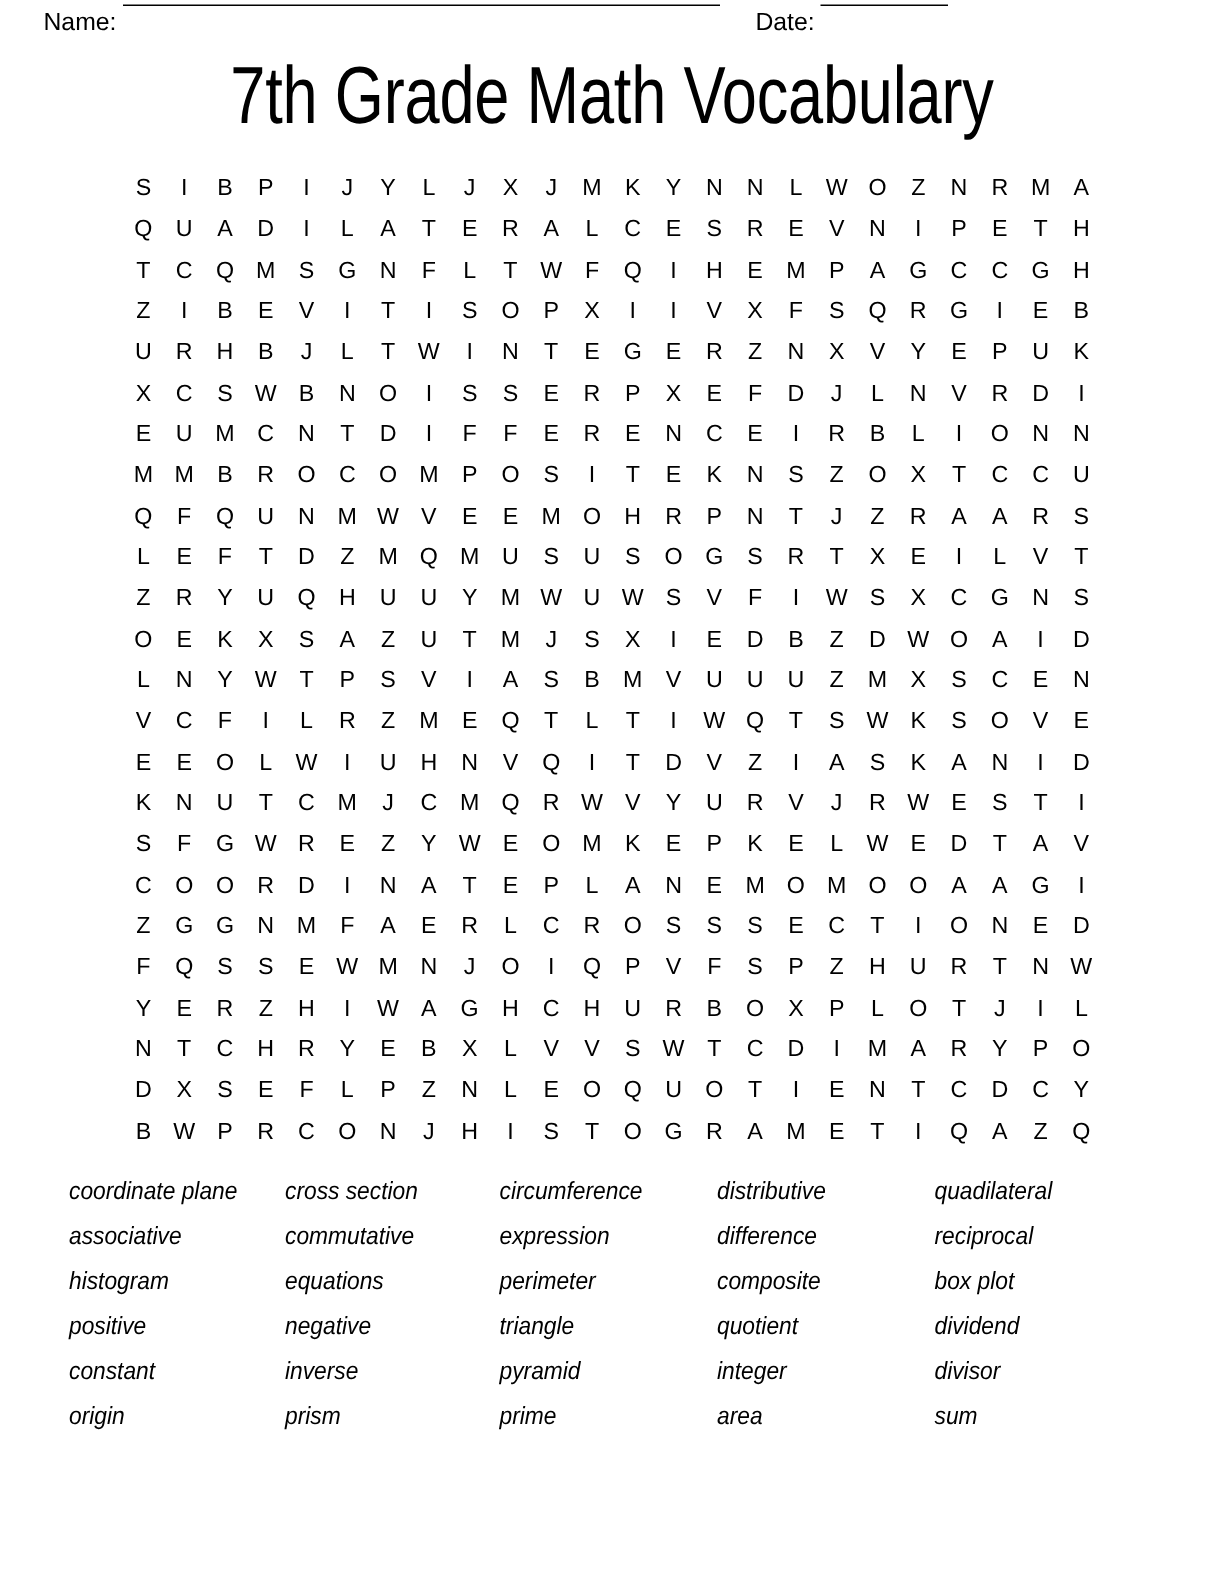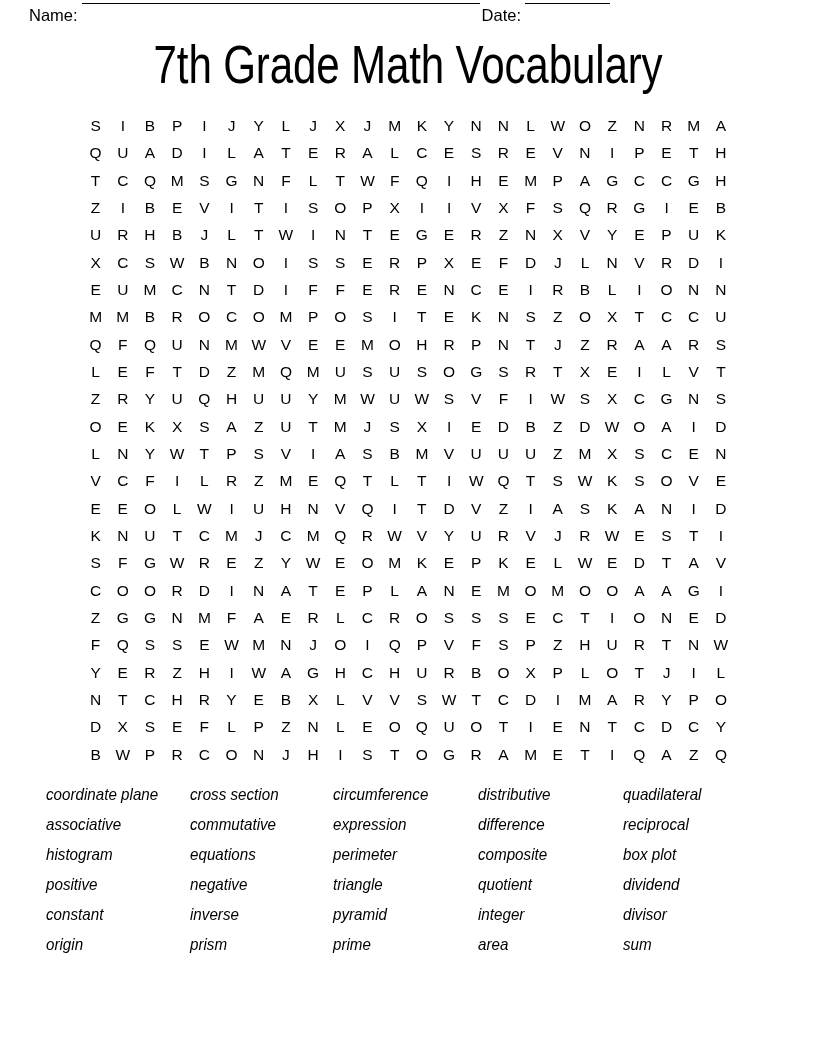--- a/index.html
+++ b/index.html
@@ -30,21 +30,21 @@
     box-sizing: border-box;
   }
   .name-label,
   .date-label {
     font-family: "Liberation Sans", sans-serif;
     font-size: 16.5px;
     line-height: 18px;
     white-space: pre;
   }
   .name-label { margin-left: 29px; }
-  .date-label { margin-left: 2px; }
+  .date-label { margin-left: 24px; }
 
   .rule {
     display: inline-block;
     border-bottom: 1.3px solid #000;
     height: 0;
     position: relative;
     top: -3px;
     margin-left: 4px;
   }
   .rule-name { width: 398px; }

